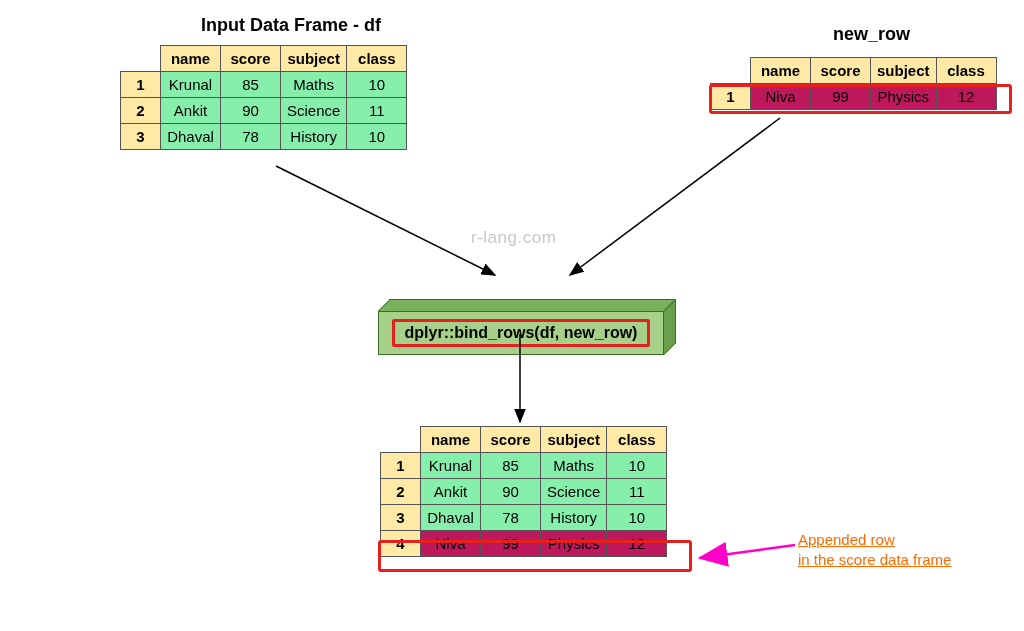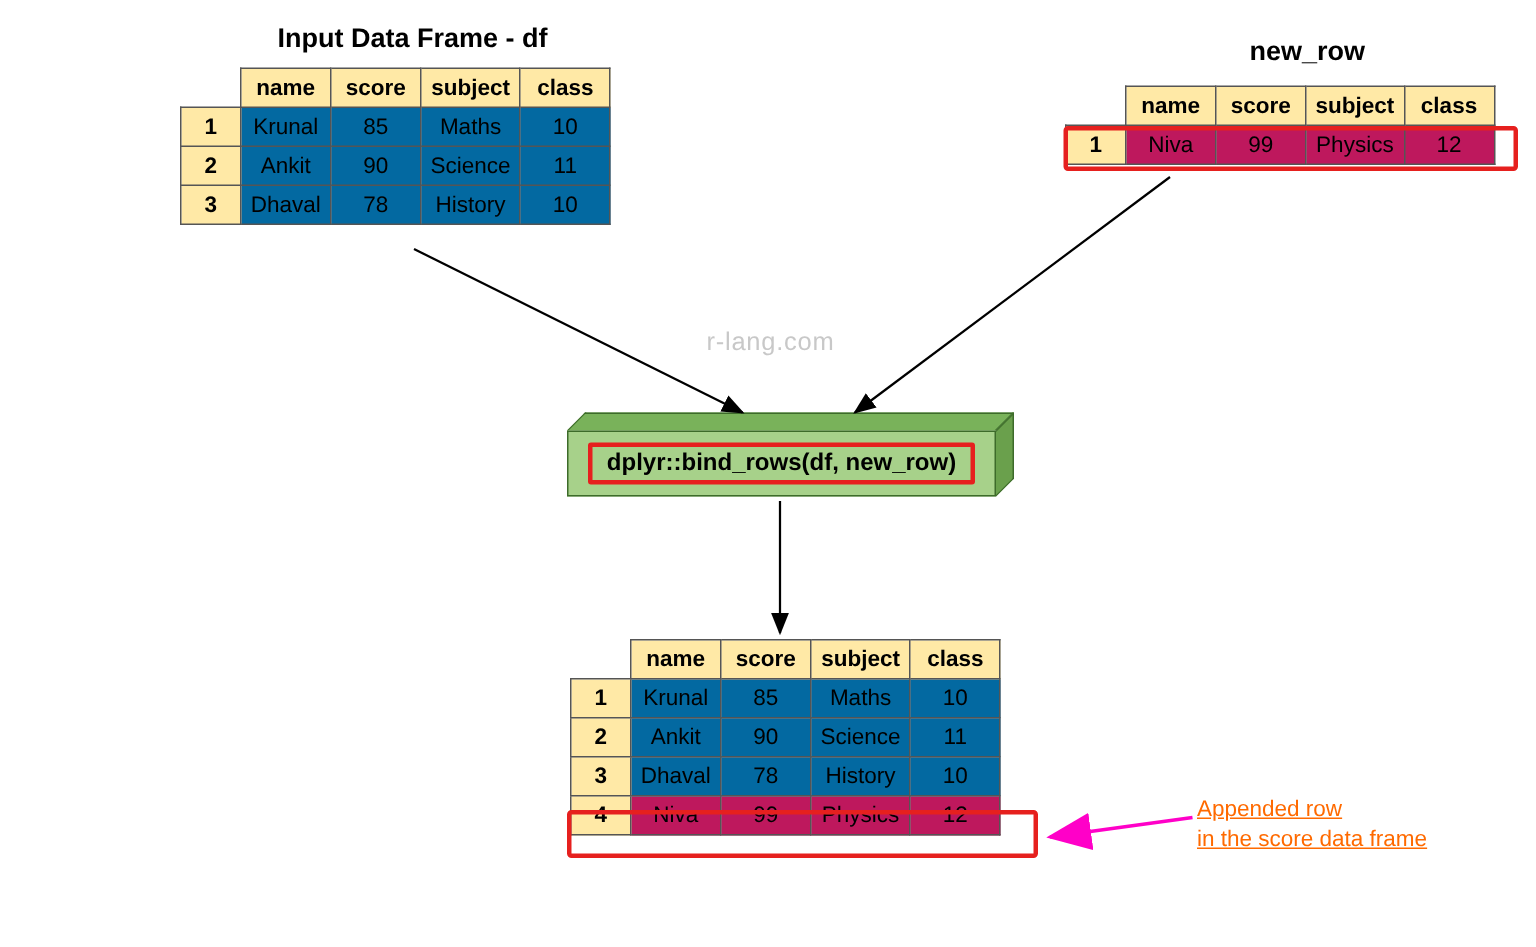--- a/index.html
+++ b/index.html
@@ -37,40 +37,41 @@
   }
   .table th.col-head {
     background: #ffe9a6;
     font-weight: bold;
   }
   .table th.row-head {
     background: #ffe9a6;
     font-weight: bold;
     min-width: 40px;
   }
-  .table td.blue-cell { background: #0369a1; }
+  .table td.blue-cell { background: #86efac; }
   .table td.pink-cell { background: #be185d; }
   .red-outline {
     position: absolute;
     border: 3px solid #e6201e;
     border-radius: 3px;
     pointer-events: none;
   }
   .watermark {
     position: absolute;
     color: #c8c8c8;
     font-size: 17px;
     font-weight: 500;
     letter-spacing: 0.5px;
   }
   
   .command-wrap {
     position: absolute;
     width: 298px;
     height: 58px;
+    margin-top: 24px;
   }
   .command-top {
     position: absolute;
     top: 0;
     left: 6px;
     width: 286px;
     height: 12px;
     background: #79b25a;
     transform: skewX(-45deg);
     border: 1px solid #3d6b2a;
@@ -119,21 +120,21 @@
     position: absolute;
     top: 0; left: 0;
     width: 1024px;
     height: 631px;
     pointer-events: none;
   }
 </style>
 </head>
 <body>
 
-<div class="title" style="left:185px; top:15px;">Input Data Frame - df</div>
+<div class="title" style="left:201px; top:15px;">Input Data Frame - df</div>
 <div class="title" style="left:833px; top:24px;">new_row</div>
 
 <table class="table" style="left:120px; top:45px;">
   <tbody>
       <tr>
     <th class="corner"></th>
     <th class="col-head">name</th>
     <th class="col-head">score</th>
     <th class="col-head">subject</th>
     <th class="col-head">class</th>
@@ -175,21 +176,21 @@
     <th class="row-head">1</th>
     <td class="pink-cell">Niva</td>
     <td class="pink-cell">99</td>
     <td class="pink-cell">Physics</td>
     <td class="pink-cell">12</td>
   </tr>
 </tbody>
   </table>
 <div class="red-outline" style="left:709px; top:84px; width:303px; height:30px;"></div>
 
-<div class="watermark" style="left:471px; top:218px;text-align:right;">r-lang.com</div>
+<div class="watermark" style="left:471px; top:228px;text-align:right;">r-lang.com</div>
 
 <div class="command-wrap" style="left:378px; top:275px;">
   <div class="command-top"></div>
   <div class="command-side"></div>
   <div class="command-front">
     <div class="command-inner">dplyr::bind_rows(df, new_row)</div>
   </div>
 </div>
 
 <table class="table" style="left:380px; top:426px;">

